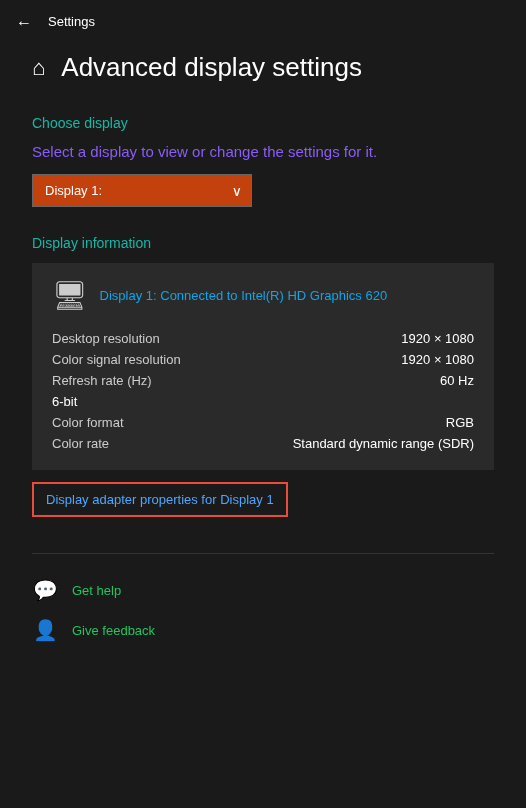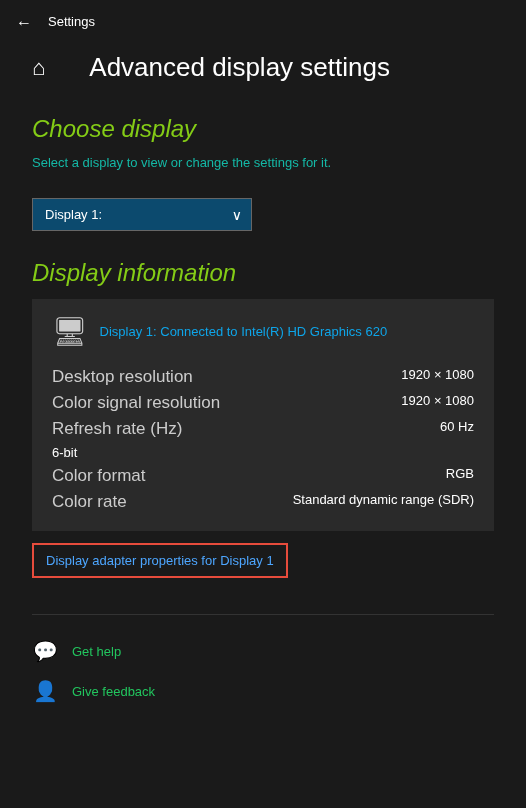--- a/index.html
+++ b/index.html
@@ -52,52 +52,50 @@
 
     .home-icon {
       font-size: 22px;
       color: #ffffff;
     }
 
     .page-title {
       font-size: 26px;
       font-weight: 300;
       color: #ffffff;
-      margin-left: 28px;
     }
 
     
     .section-header {
-      font-size: 24px;
+      font-size: 14px;
       font-weight: 400;
-      color: #84cc16;
+      color: #14b8a6;
       margin-bottom: 12px;
-      font-style: italic;
     }
 
     
     .choose-display-section {
       margin-bottom: 28px;
     }
 
     .section-description {
-      font-size: 13px;
-      color: #14b8a6;
-      margin-bottom: 28px;
+      font-size: 15px;
+      color: #8b5cf6;
+      margin-bottom: 14px;
     }
 
     
     .dropdown-container {
       position: relative;
       width: 220px;
     }
 
     .dropdown {
       width: 100%;
-      background-color: #0c4a6e;
+      background-color: #c2410c;
       border: 1px solid #666666;
       color: #ffffff;
       padding: 8px 36px 8px 12px;
       font-size: 13px;
       font-family: 'Segoe UI', Arial, sans-serif;
       cursor: pointer;
       appearance: none;
       -webkit-appearance: none;
       outline: none;
     }
@@ -146,21 +144,21 @@
       width: 100%;
     }
 
     .info-row {
       display: flex;
       justify-content: space-between;
       padding: 3px 0;
     }
 
     .info-label {
-      font-size: 17px;
+      font-size: 13px;
       color: #cccccc;
       flex: 0 0 auto;
       min-width: 170px;
     }
 
     .info-value {
       font-size: 13px;
       color: #ffffff;
       text-align: right;
     }

